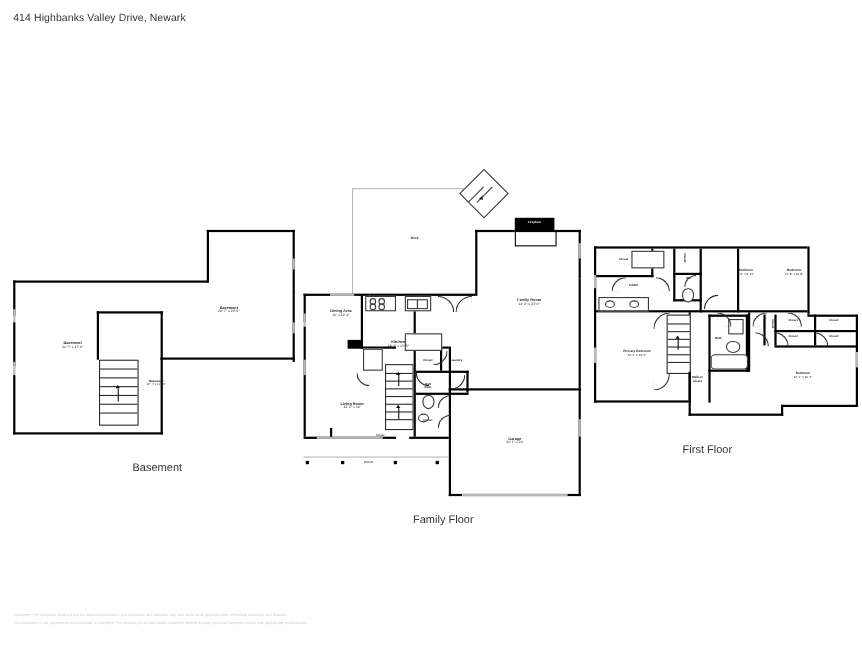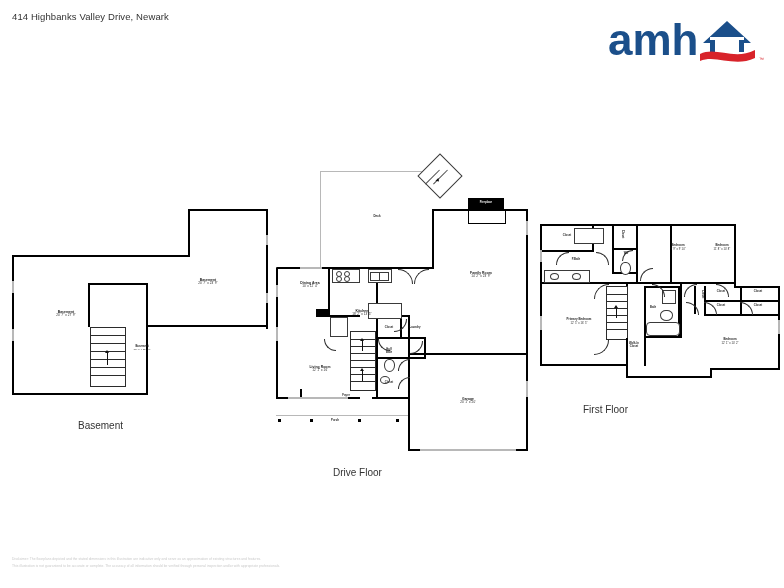--- a/index.html
+++ b/index.html
@@ -33,21 +33,21 @@
     color:#1a1a1a;white-space:nowrap;
   }
   .rm .n{display:block;font-size:3.4px;font-weight:bold;letter-spacing:.05px;}
   .rm .d{display:block;font-size:3.1px;letter-spacing:.05px;}
   .rm.sm .n{font-size:2.9px;}
   .rm.sm .d{font-size:2.7px;}
   .rm.tiny .n{font-size:2.7px;}
   .rm.tiny .d{font-size:2.5px;}
 
   .flabel{
-    position:absolute;text-align:left;font-size:10px;color:#333;
+    position:absolute;text-align:center;font-size:10px;color:#333;
     white-space:nowrap;
   }
 
   
   .door{position:absolute;border:0.7px solid #2b2b2b;background:transparent;}
   .door.tl{border-right:none;border-bottom:none;border-top-left-radius:100%;}
   .door.tr{border-left:none;border-bottom:none;border-top-right-radius:100%;}
   .door.bl{border-right:none;border-top:none;border-bottom-left-radius:100%;}
   .door.br{border-left:none;border-top:none;border-bottom-right-radius:100%;}
 
@@ -67,32 +67,20 @@
   #disc{position:absolute;left:12px;top:556px;width:520px;color:#c9c9c9;}
   #disc div{font-size:3.3px;line-height:2.2;letter-spacing:.05px;}
 </style>
 </head>
 <body>
 
 <div id="stage">
 
   <div id="addr">414 Highbanks Valley Drive, Newark</div>
 
-  <div id="logo">
-    <svg viewBox="0 0 168 52" width="168" height="52">
-      <text x="0" y="42" font-family="Liberation Sans, sans-serif" font-size="44" font-weight="bold" fill="#1b4f8a">amh</text>
-      <g>
-        <path d="M95 30 L119 8 L143 30 L136 30 L136 24 L102 24 L102 30 Z" fill="#1b4f8a"></path>
-        <rect x="102" y="27" width="5" height="12" fill="#1b4f8a"></rect>
-        <rect x="131" y="27" width="5" height="12" fill="#1b4f8a"></rect>
-      </g>
-      <path d="M92 41 C108 33 126 48 147 37 L147 45 C126 55 108 41 92 48 Z" fill="#d8232a"></path>
-      <text x="151" y="48" font-family="Liberation Sans, sans-serif" font-size="5" fill="#d8232a">™</text>
-    </svg>
-  </div>
 
   <div class="plan" style="left:8px;top:205px;width:275px;height:200px;">
 
     <div class="w" style="left:180px;top:4px;width:80px;height:2px;"></div>
     <div class="w" style="left:258px;top:4px;width:2px;height:60px;"></div>
     <div class="wl" style="left:258px;top:30px;width:2px;height:10px;"></div>
     <div class="w" style="left:258px;top:64px;width:2px;height:60px;"></div>
     <div class="wl" style="left:258px;top:88px;width:2px;height:10px;"></div>
     <div class="w" style="left:180px;top:4px;width:2px;height:48px;"></div>
     <div class="w" style="left:4px;top:50px;width:178px;height:2px;"></div>
@@ -277,21 +265,21 @@
       <span class="d">20' 1" x 20'</span>
     </div>
 
     <div class="blk" style="left:6px;top:256px;width:3px;height:3px;"></div>
     <div class="blk" style="left:38px;top:256px;width:3px;height:3px;"></div>
     <div class="blk" style="left:86px;top:256px;width:3px;height:3px;"></div>
     <div class="blk" style="left:124px;top:256px;width:3px;height:3px;"></div>
     <div class="wl" style="left:4px;top:252px;width:132px;height:1px;"></div>
   </div>
 
-  <div class="flabel" style="left:333px;top:467px;width:140px;">Drive Floor</div>
+  <div class="flabel" style="left:333px;top:467px;width:140px;">Family Floor</div>
 
   <div class="plan" style="left:534px;top:220px;width:248px;height:165px;">
 
     <div class="w" style="left:6px;top:4px;width:194px;height:2px;"></div>
     <div class="w" style="left:6px;top:4px;width:2px;height:58px;"></div>
     <div class="wl" style="left:6px;top:30px;width:2px;height:12px;"></div>
     <div class="w" style="left:6px;top:62px;width:2px;height:84px;"></div>
     <div class="wl" style="left:6px;top:96px;width:2px;height:14px;"></div>
     <div class="w" style="left:6px;top:144px;width:86px;height:2px;"></div>
     <div class="w" style="left:200px;top:4px;width:2px;height:62px;"></div>

